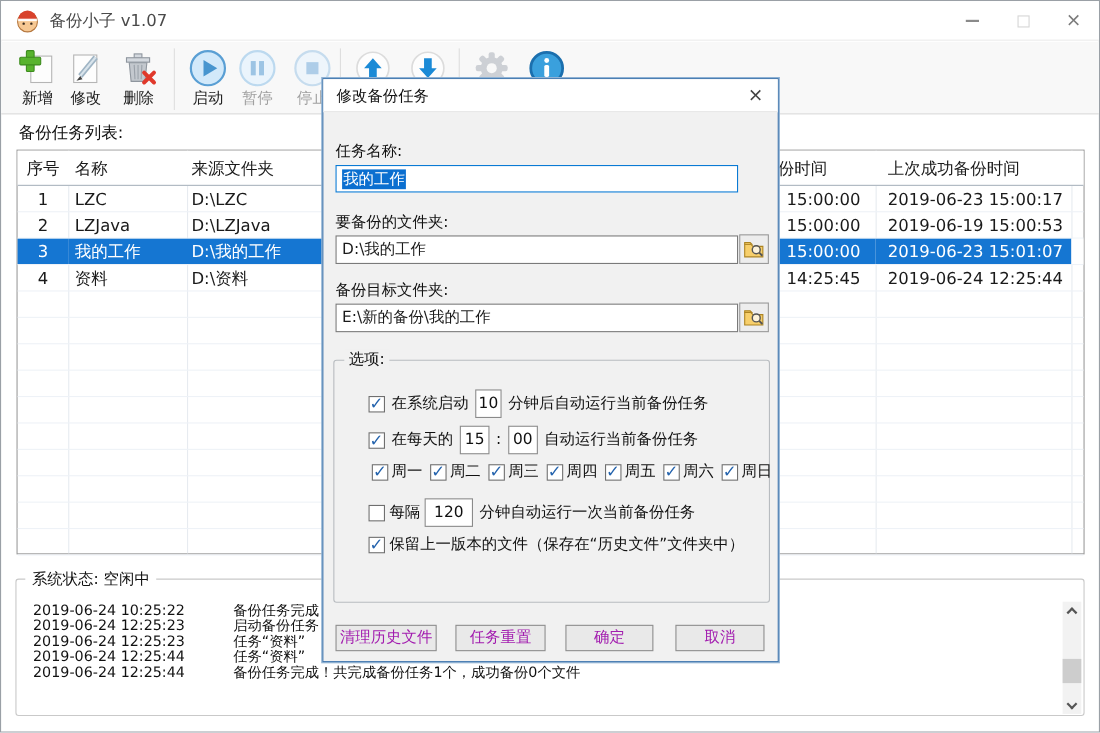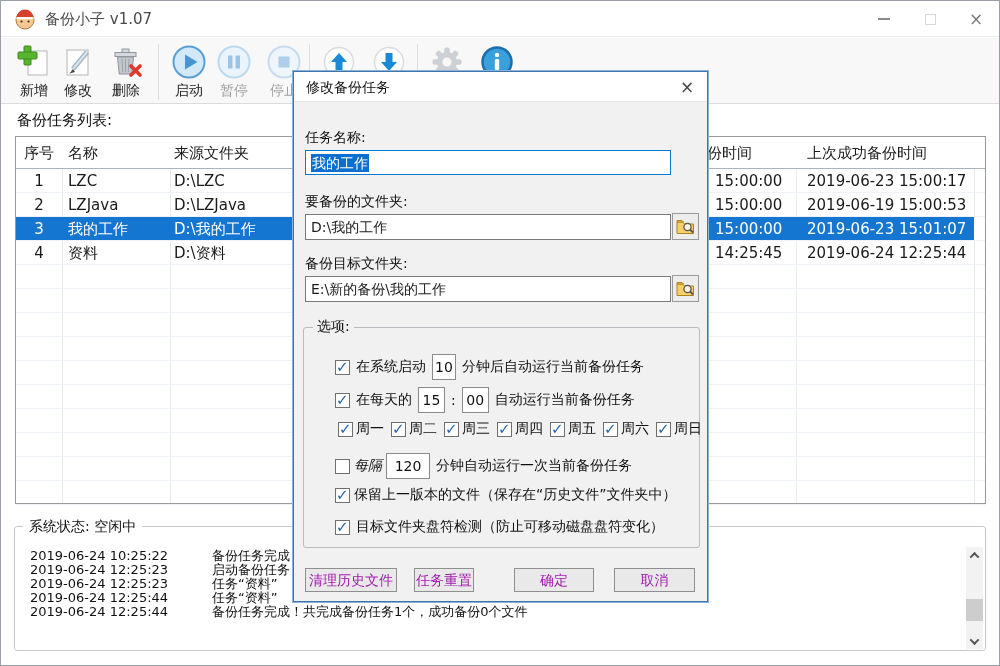--- a/index.html
+++ b/index.html
@@ -422,34 +422,30 @@
           <span>周六</span>
         </span>
       <span class="wd">
           <span class="cb checked"></span>
           <span>周日</span>
         </span>
     </div>
 
     <div class="opt-row" style="top:381px;">
       <span class="cb"></span>
-      <span style="margin:0 4px;font-style:italic;">每隔</span>
+      <span style="margin:0 4px;">每隔</span>
       <span class="mini-input" style="width:44px;">120</span>
       <span class="t-gap">分钟自动运行一次当前备份任务</span>
     </div>
 
     <div class="opt-row" style="top:414px;">
       <span class="cb checked"></span>
       <span style="margin-left:4px;">保留上一版本的文件（保存在“历史文件”文件夹中）</span>
     </div>
 
-    <div class="opt-row" style="top:446px;">
-      <span class="cb checked"></span>
-      <span class="t-gap">目标文件夹盘符检测（防止可移动磁盘盘符变化）</span>
-    </div>
 
     <div class="dlg-btn" style="left:11px;width:92px;">清理历史文件</div>
-    <div class="dlg-btn" style="left:120px;width:60px;">任务重置</div>
+    <div class="dlg-btn" style="left:120px;width:82px;">任务重置</div>
     <div class="dlg-btn" style="left:220px;width:80px;">确定</div>
     <div class="dlg-btn" style="left:320px;width:81px;">取消</div>
   </div>
 
 </div>
 
 </body></html>

